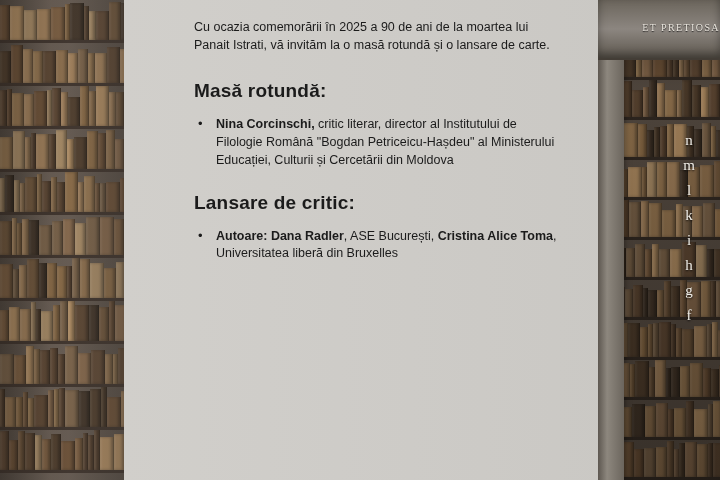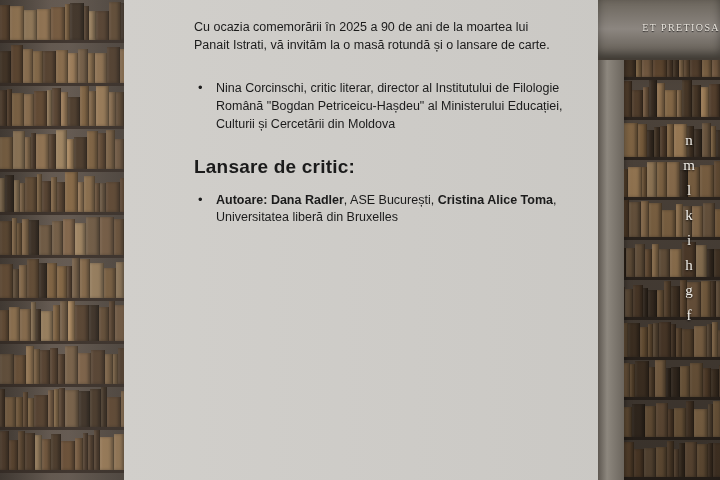--- a/index.html
+++ b/index.html
@@ -170,21 +170,21 @@
     max-width: 388px;
   }
   ul.bullets > li::before {
     content: "•";
     position: absolute;
     left: 4px;
     top: -1px;
     font-size: 13px;
     color: #1b1b1b;
   }
-  .person-name { font-weight: normal; margin-top: 16px; }
+  .person-name { font-weight: bold; margin-top: 16px; }
   .bold { font-weight: bold; margin-top: 32px; }
   .lansare-list > li { margin-bottom: 3px; }
   .lansare-title { font-style: italic; font-weight: normal; }
 </style>
 </head>
 <body>
 
 <div class="poster">
 
   <div class="left-photo">
@@ -360,20 +360,21 @@
           <div class="book" style="width: 10px; background: rgb(176, 140, 97); height: 90%;"></div>
         </div>
       </div>
     <div class="vignette"></div>
   </div>
 
   <div class="content">
 
     <p class="intro">Cu ocazia comemorării în 2025 a 90 de ani de la moartea lui Panait Istrati, vă invităm la o masă rotundă și o lansare de carte.</p>
 
+    <h2 class="section-title">Masă rotundă:</h2>
 
     <ul class="bullets">
       <li>
         <span class="person-name">Nina Corcinschi,</span><span> critic literar, director al Institutului de Filologie Română "Bogdan Petriceicu-Hașdeu" al Ministerului Educației, Culturii și Cercetării din Moldova</span>
       </li>
     </ul>
 
     <h2 class="section-title">Lansare de critic:</h2>
 
     <ul class="bullets lansare-list">

